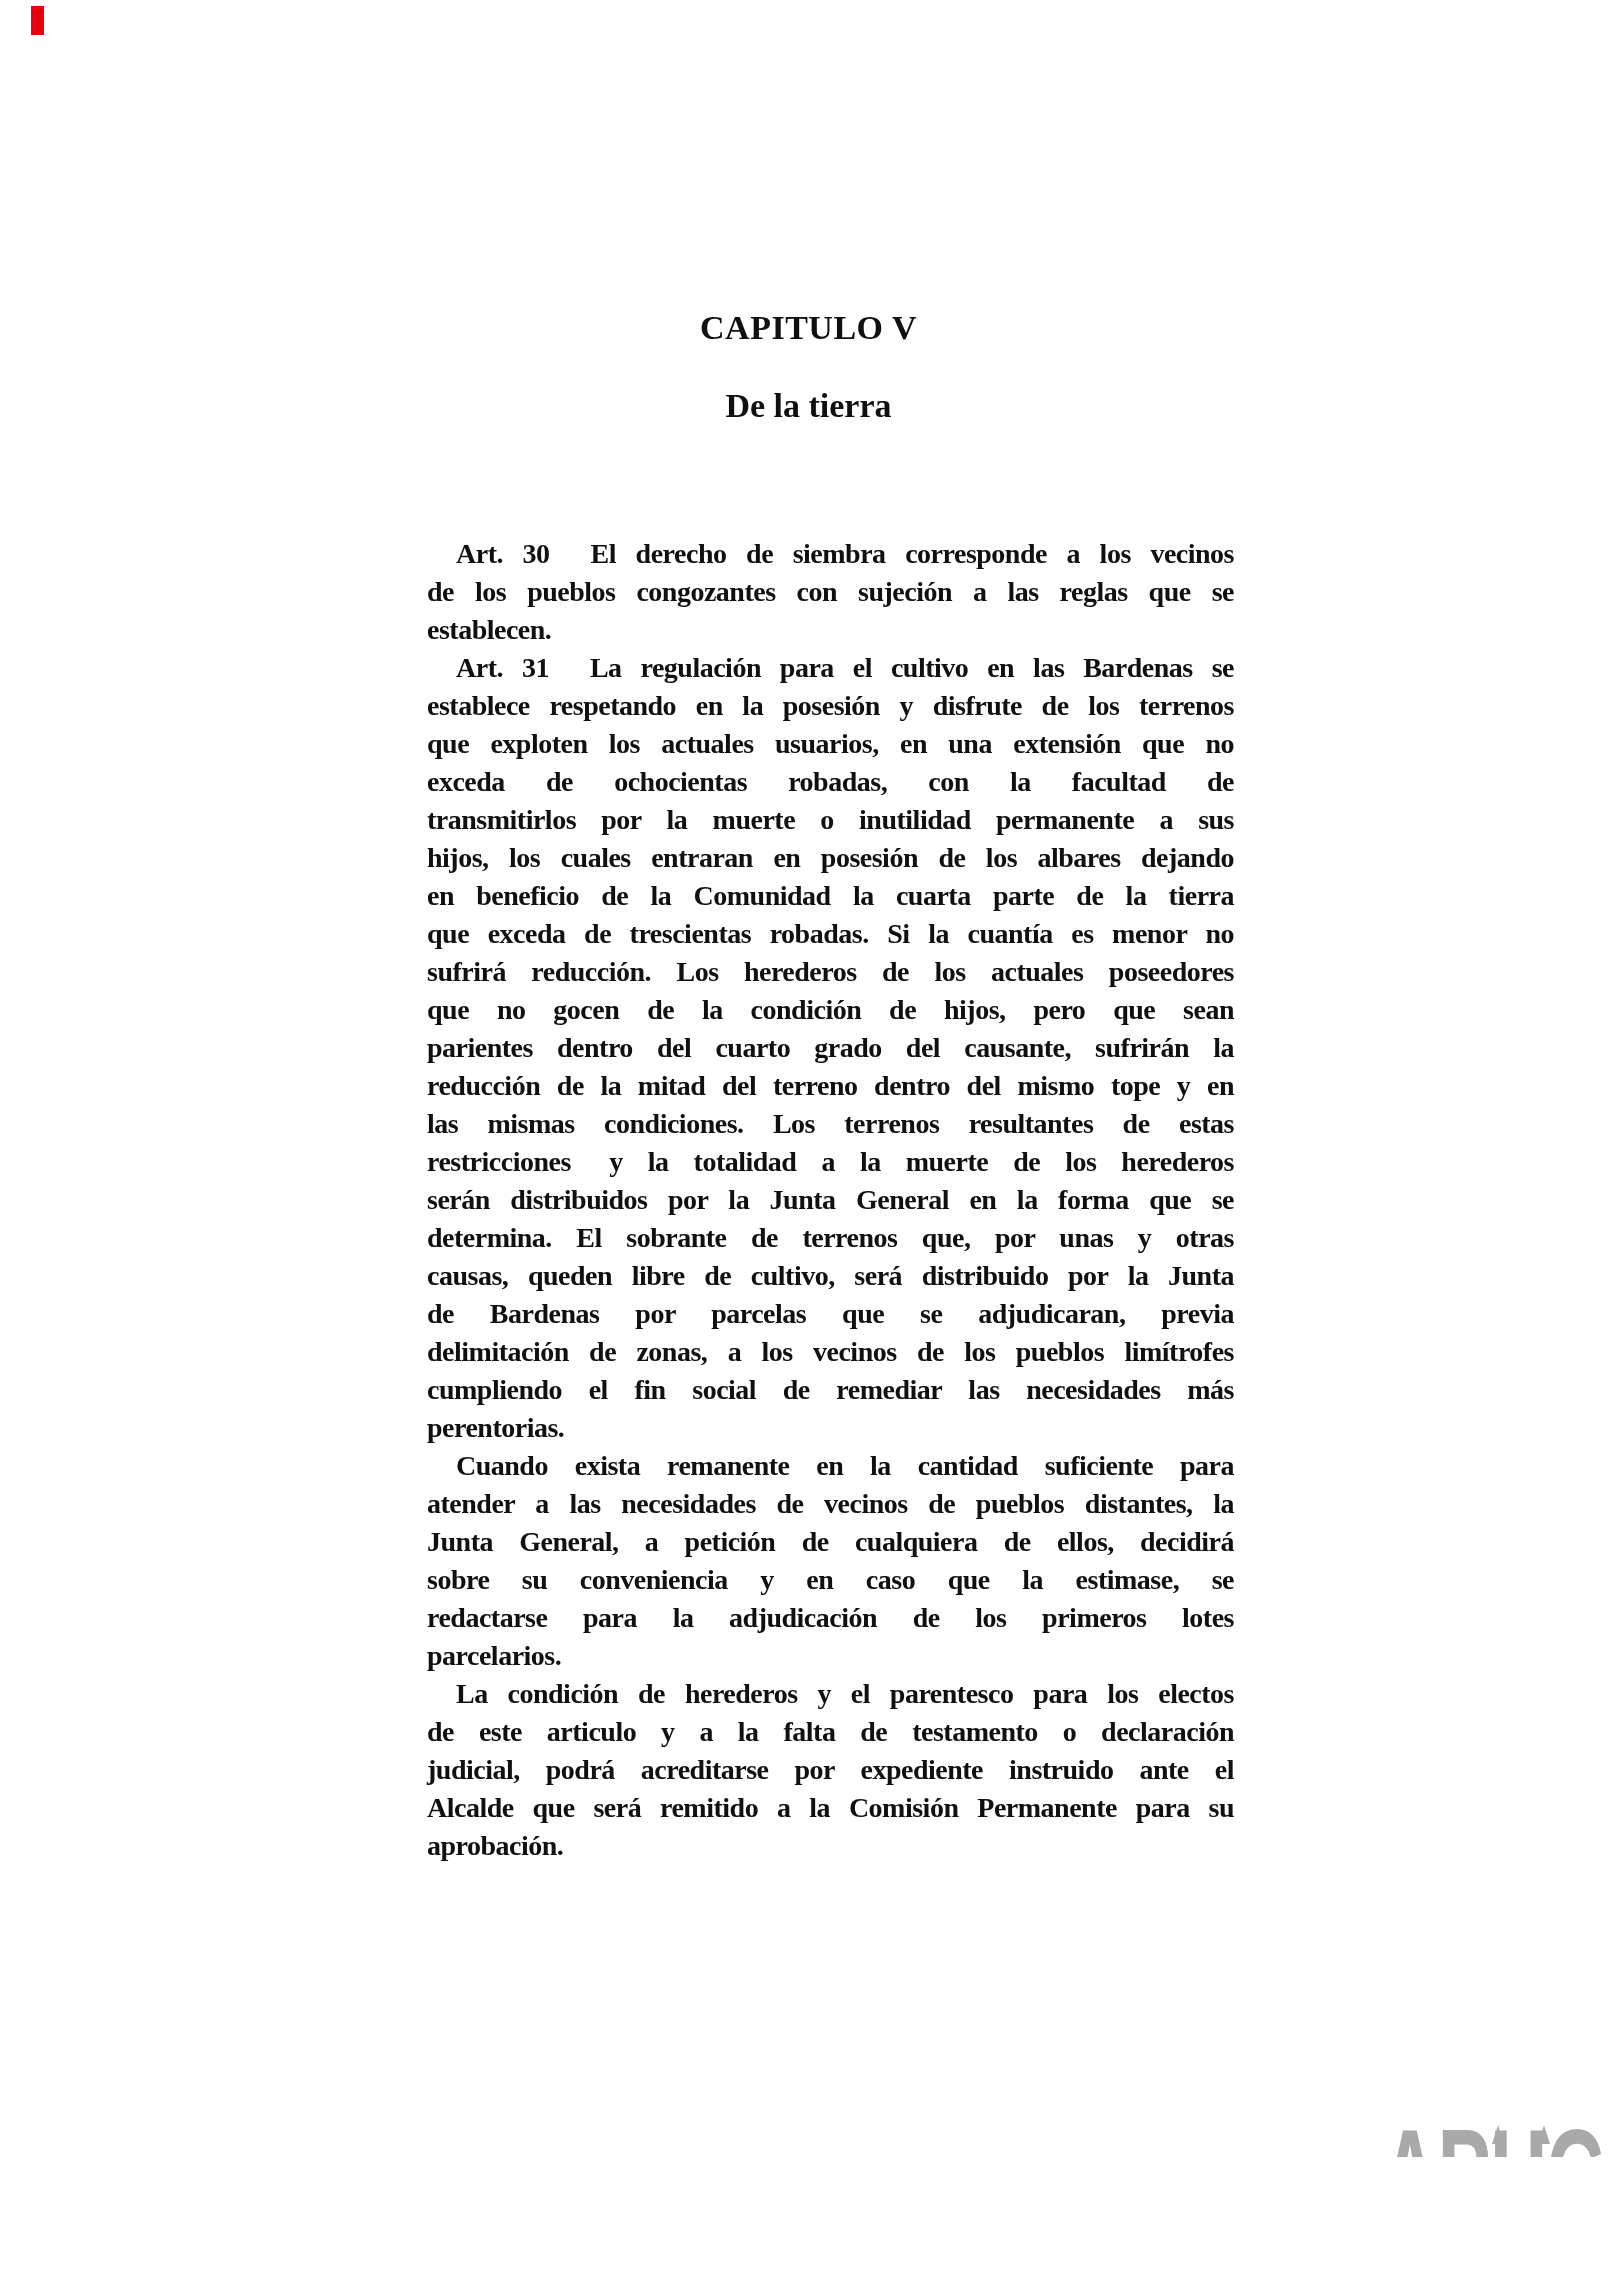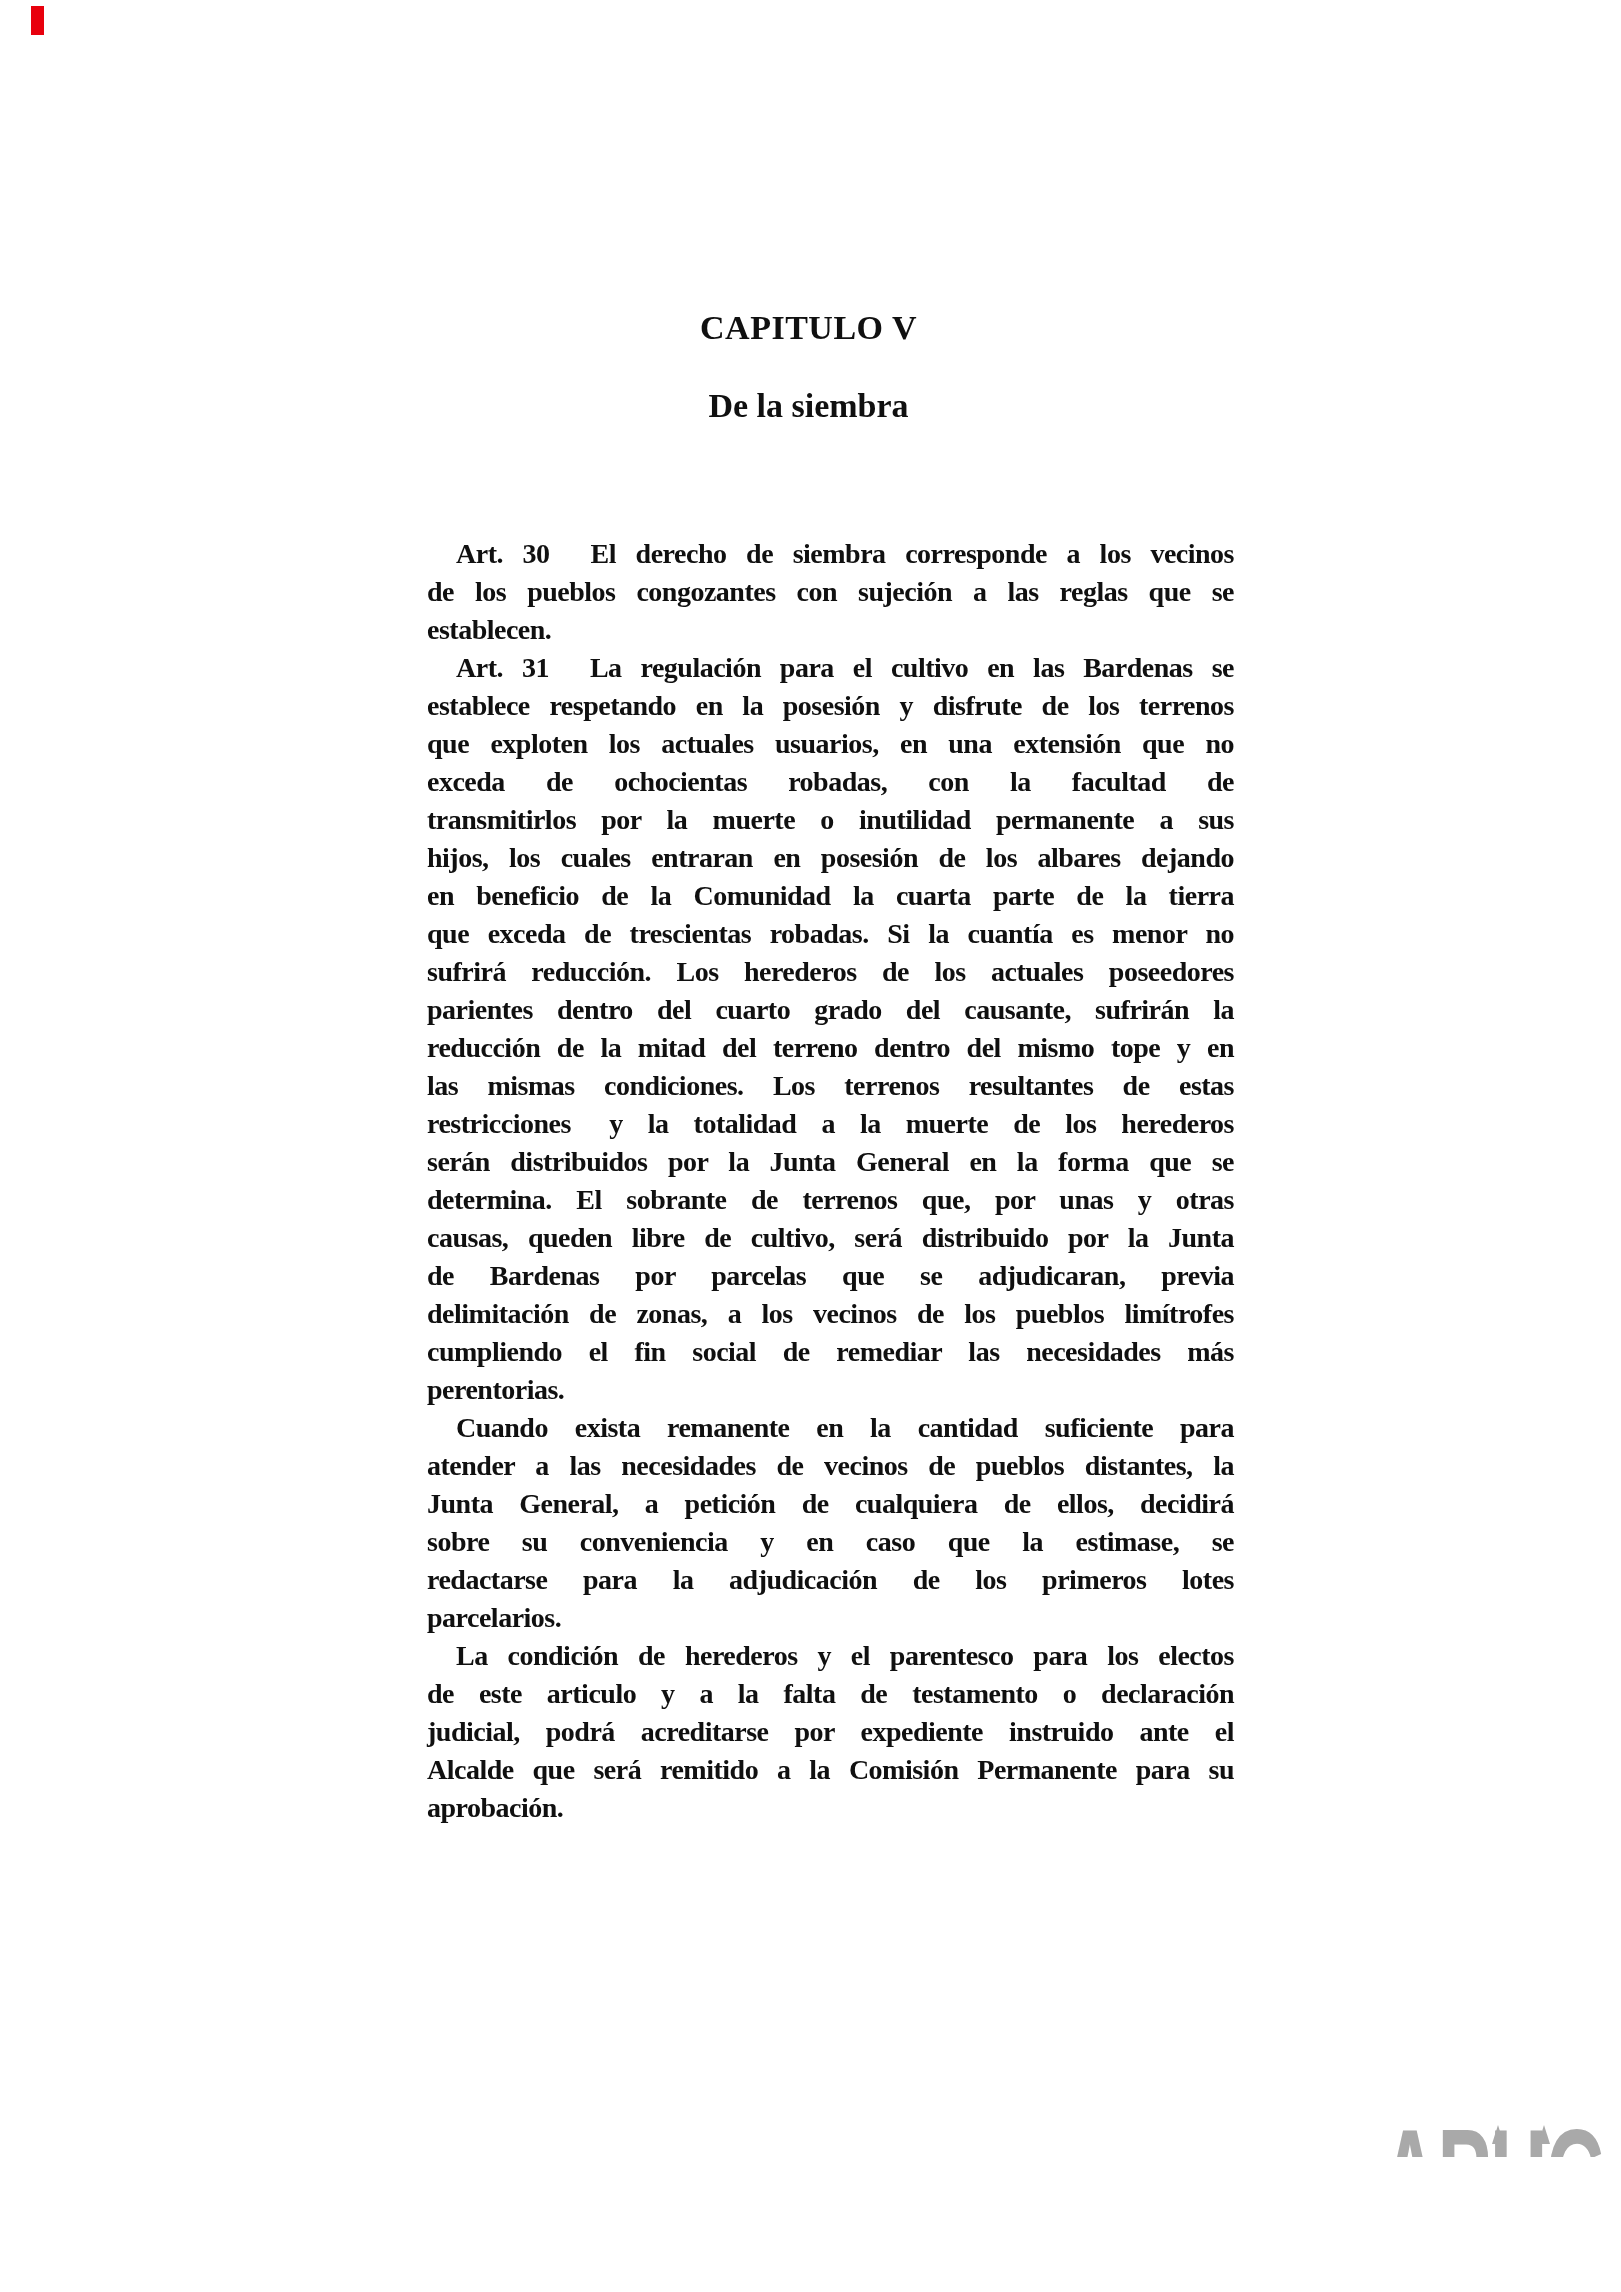--- a/index.html
+++ b/index.html
@@ -78,40 +78,41 @@
 </style>
 </head>
 <body>
 
 <div class="page">
 
   <div class="red-mark top"></div>
   <div class="red-mark bottom"></div>
 
   <div class="chapter-title">CAPITULO V</div>
-  <div class="section-title">De la siembra</div>
+  <div class="section-title">De la tierra</div>
 
   <div class="body-text">
 
     <div class="para">
       <div class="line first">Art. 30  El derecho de siembra corresponde a los vecinos</div>
       <div class="line">de los pueblos congozantes con sujeción a las reglas que se</div>
       <div class="line lastline">establecen.</div>
     </div>
 
     <div class="para">
       <div class="line first">Art. 31  La regulación para el cultivo en las Bardenas se</div>
       <div class="line">establece respetando en la posesión y disfrute de los terrenos</div>
       <div class="line">que exploten los actuales usuarios, en una extensión que no</div>
       <div class="line">exceda de ochocientas robadas, con la facultad de</div>
       <div class="line">transmitirlos por la muerte o inutilidad permanente a sus</div>
       <div class="line">hijos, los cuales entraran en posesión de los albares dejando</div>
       <div class="line">en beneficio de la Comunidad la cuarta parte de la tierra</div>
       <div class="line">que exceda de trescientas robadas. Si la cuantía es menor no</div>
       <div class="line">sufrirá reducción. Los herederos de los actuales poseedores</div>
+      <div class="line">que no gocen de la condición de hijos, pero que sean</div>
       <div class="line">parientes dentro del cuarto grado del causante, sufrirán la</div>
       <div class="line">reducción de la mitad del terreno dentro del mismo tope y en</div>
       <div class="line">las mismas condiciones. Los terrenos resultantes de estas</div>
       <div class="line">restricciones  y la totalidad a la muerte de los herederos</div>
       <div class="line">serán distribuidos por la Junta General en la forma que se</div>
       <div class="line">determina. El sobrante de terrenos que, por unas y otras</div>
       <div class="line">causas, queden libre de cultivo, será distribuido por la Junta</div>
       <div class="line">de Bardenas por parcelas que se adjudicaran, previa</div>
       <div class="line">delimitación de zonas, a los vecinos de los pueblos limítrofes</div>
       <div class="line">cumpliendo el fin social de remediar las necesidades más</div>

